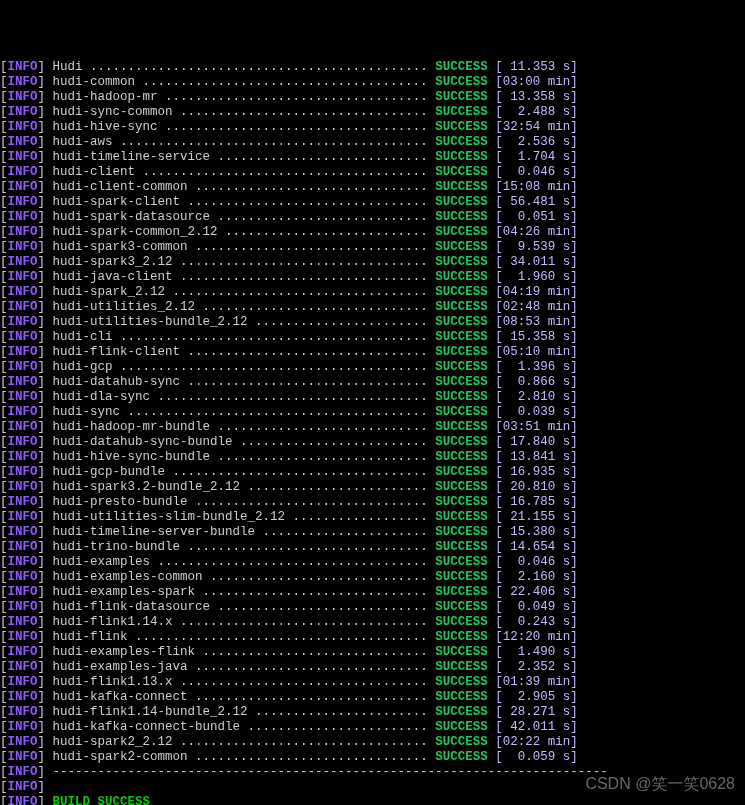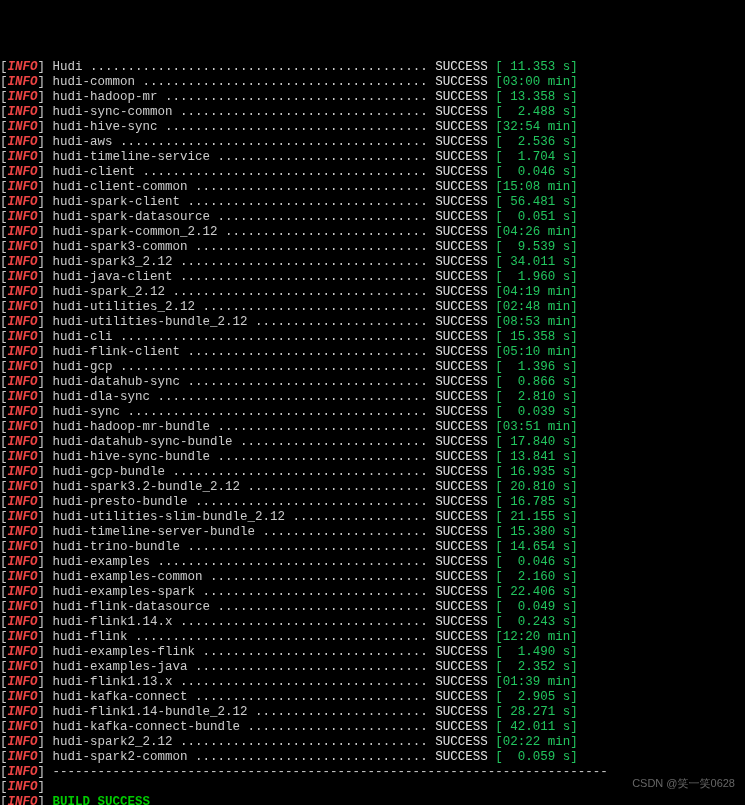--- a/index.html
+++ b/index.html
@@ -18,31 +18,31 @@
       padding: 0;
     }
     .terminal {
       padding-top: 0;
     }
     .line {
       display: block;
       height: 15px;
     }
     .bracket { color: #cccccc; }
-    .info { color: #ef4444; font-weight: bold; font-style: italic; }
-    .status { color: #e5e5e5; font-weight: normal; }
+    .info { color: #8b5cf6; font-weight: bold; }
+    .status { color: #22c55e; font-weight: bold; }
     .build-success { color: #00cc00; font-weight: bold; }
-    .time { color: #22c55e; }
+    .time { color: #c4b5fd; }
     .watermark {
       position: fixed;
       bottom: 14px;
       right: 10px;
       color: #888;
       font-family: sans-serif;
-      font-size: 11px;
+      font-size: 16px;
       opacity: 0.75;
       margin-top: 15px;
     }
     .module-name { color: #cccccc; text-align: center; }
     .dots { color: #cccccc; }
     .divider { color: #cccccc; }
   </style>
 </head>
 <body>
 

